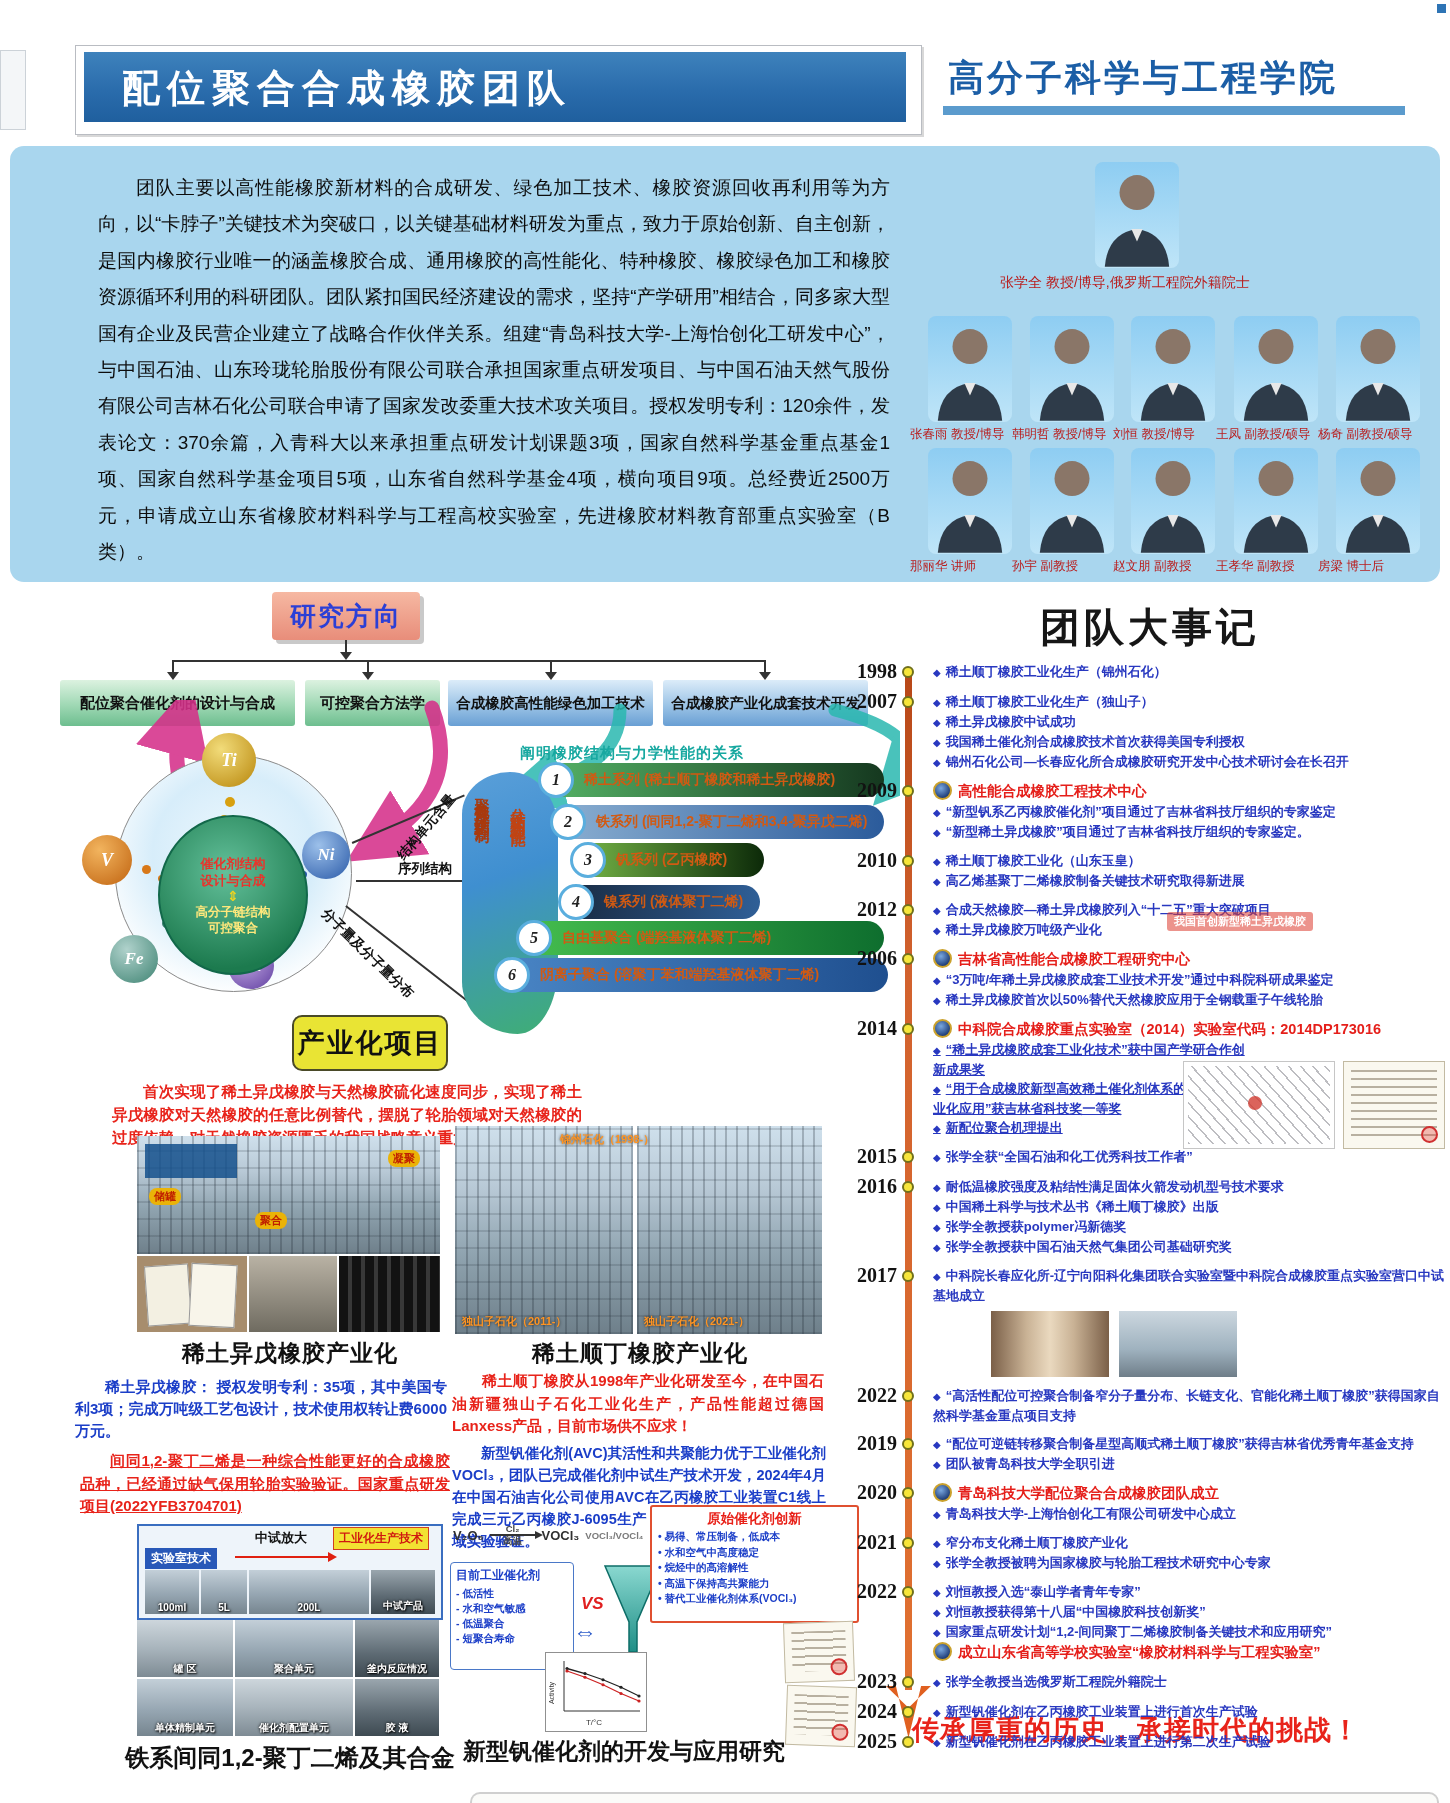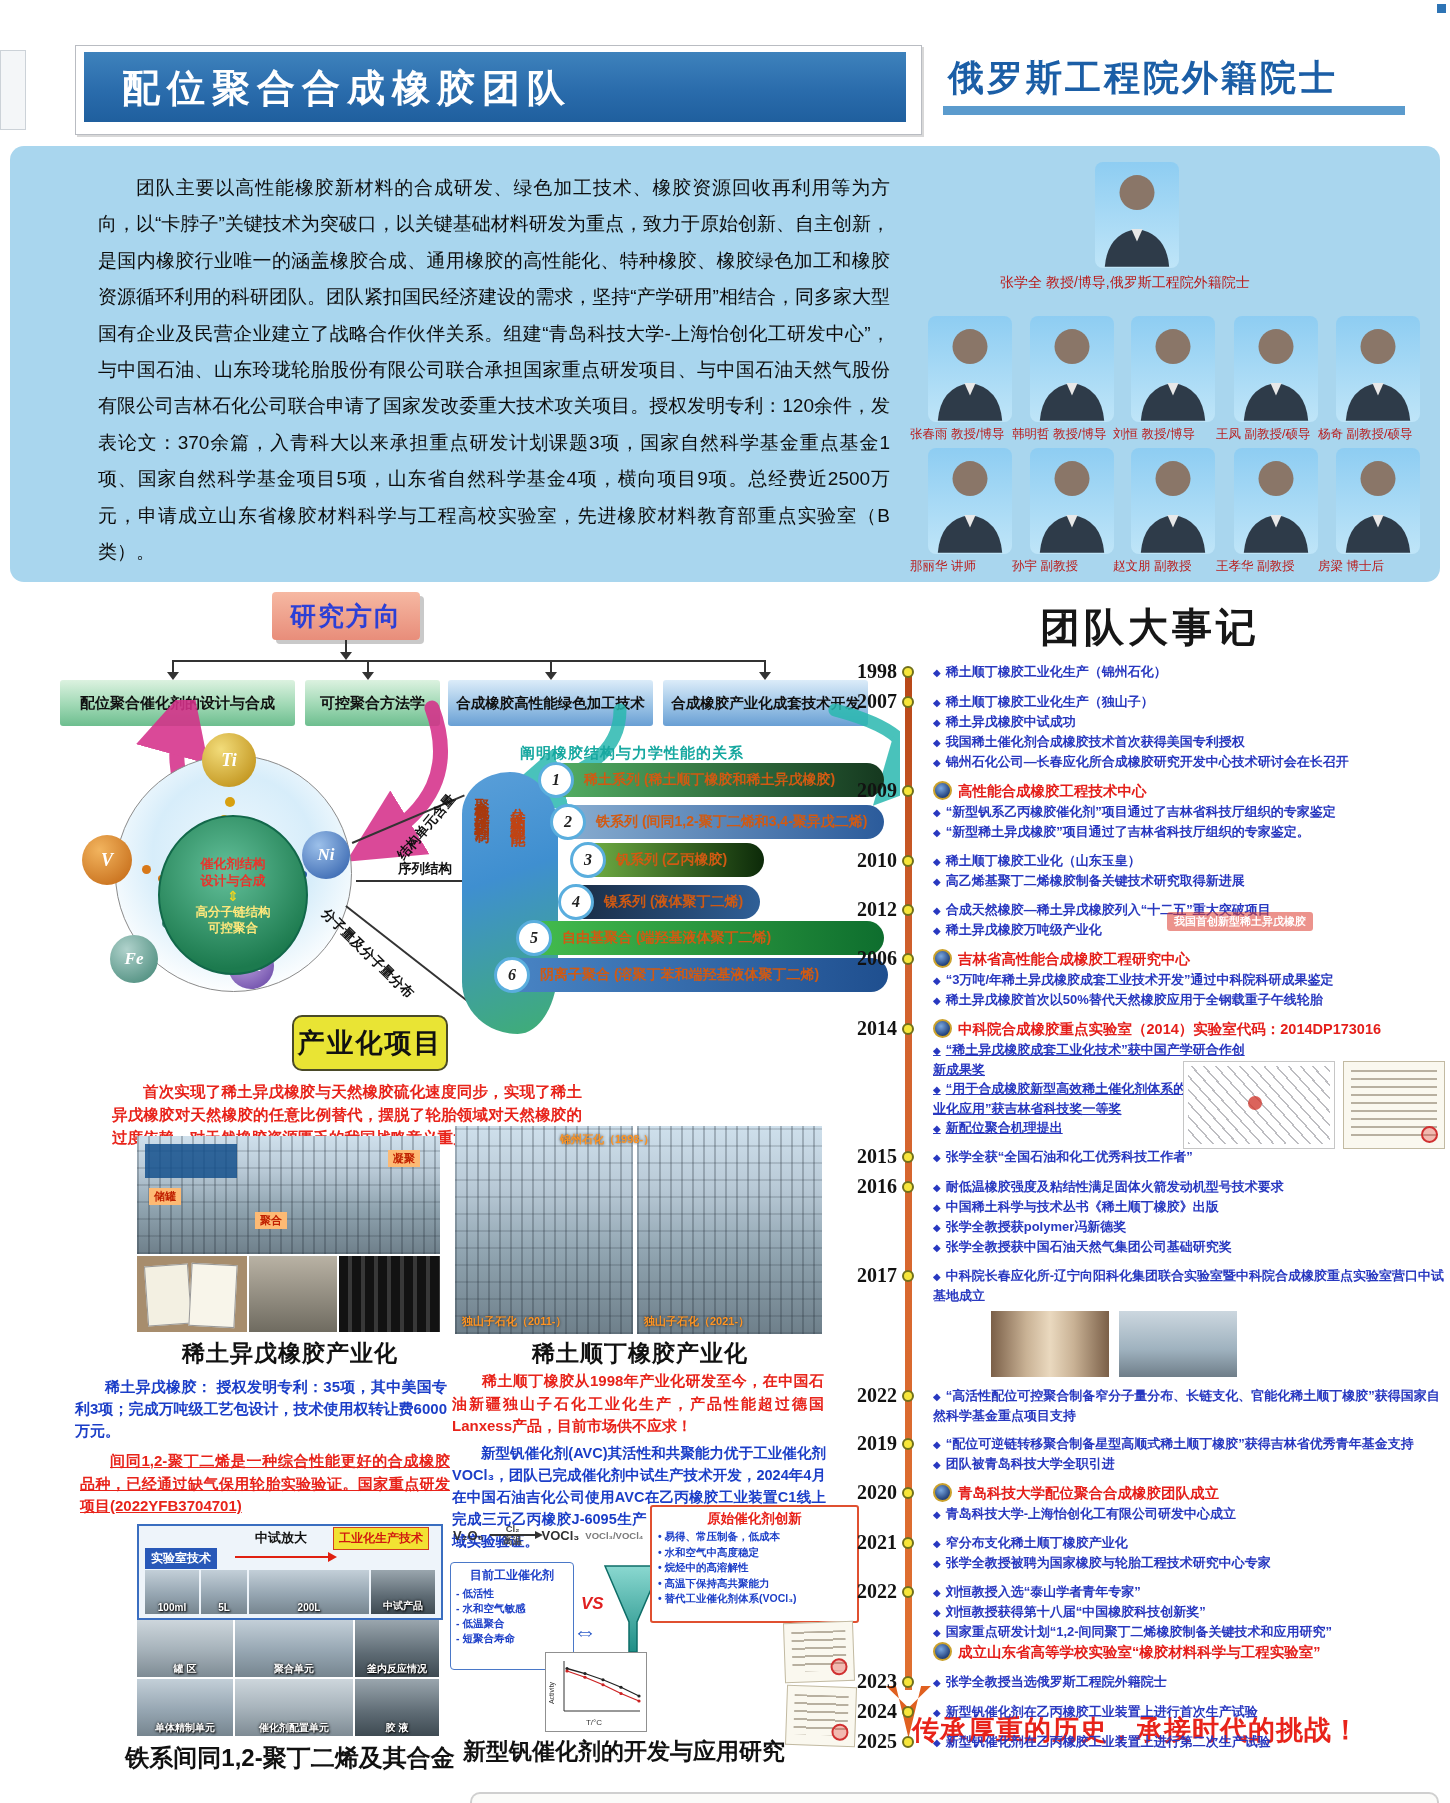--- a/index.html
+++ b/index.html
@@ -81,21 +81,21 @@
 
   
   .ind-title{left:292px;top:1015px;width:152px;height:52px;background:#e9e434;border:2px solid #4a4a28;border-radius:10px;
              text-align:center;line-height:52px;font-size:27px;font-weight:bold;color:#111;letter-spacing:2px;}
   .headline{left:112px;top:1080px;width:470px;font-size:15.5px;line-height:23px;font-weight:bold;color:#e8231a;
             text-align:justify;text-indent:2em;}
   .photo-industrial{position:absolute;background:linear-gradient(180deg,#cfe0ec 0%,#b8c9d6 30%,#8fa3af 62%,#6e7f8a 100%);overflow:hidden;}
   .photo-industrial::before{content:'';position:absolute;inset:0;
      background:repeating-linear-gradient(90deg,rgba(30,40,50,.26) 0 2px,transparent 2px 11px),
                 repeating-linear-gradient(0deg,rgba(30,40,50,.16) 0 2px,transparent 2px 17px);}
-  .ytag{position:absolute;background:#fdba74;color:#c02000;font-size:11px;font-weight:bold;padding:1px 5px;z-index:3;white-space:nowrap;}
+  .ytag{position:absolute;background:#eab308;color:#c02000;font-size:11px;font-weight:bold;padding:1px 5px;z-index:3;white-space:nowrap;border-radius:8px;}
   .otag{position:absolute;color:#ff9422;font-size:11px;font-weight:bold;z-index:3;white-space:nowrap;text-shadow:0 0 3px rgba(0,0,0,.7);}
   .sub-certs{position:absolute;background:#a78d6d;overflow:hidden;}
   .sub-certs::before{content:'';position:absolute;left:8%;top:12%;width:38%;height:76%;background:#f3f0e2;border:1px solid #999;transform:rotate(-4deg);}
   .sub-certs::after{content:'';position:absolute;left:48%;top:10%;width:40%;height:80%;background:#f8f5ea;border:1px solid #999;transform:rotate(3deg);}
   .sub-field{position:absolute;background:linear-gradient(180deg,#b9b2a4,#8d887c 60%,#6f6b60);}
   .sub-tires{position:absolute;background:repeating-linear-gradient(90deg,#121212 0 9px,#383838 9px 13px);}
   .blue-sign{position:absolute;background:rgba(20,80,140,.85);z-index:3;}
   .photo-caption{position:absolute;font-size:23px;font-weight:bold;color:#111;text-align:center;letter-spacing:1px;}
   .blue-par{position:absolute;font-size:15px;line-height:22px;font-weight:bold;color:#1b3ec8;text-align:justify;text-indent:2em;}
   .red-par{position:absolute;font-size:15px;line-height:22.5px;font-weight:bold;color:#e8231a;text-align:justify;text-indent:2em;}
@@ -114,21 +114,21 @@
   .lab-photo.steel{background:linear-gradient(180deg,#cdd6dc,#a8b4bc 50%,#7e8b94);}
 
   
   .van-wrap{left:445px;top:1500px;width:415px;height:250px;}
   .formula{position:absolute;left:8px;top:24px;font-size:13px;font-weight:bold;color:#303030;display:flex;align-items:center;gap:6px;}
   .formula .cond{display:inline-flex;flex-direction:column;align-items:center;font-size:9.5px;line-height:10px;color:#444;}
   .formula .fl{width:46px;height:2px;background:#333;position:relative;}
   .formula .fl::after{content:'';position:absolute;right:-7px;top:-3px;border-left:8px solid #333;border-top:4px solid transparent;border-bottom:4px solid transparent;}
   .formula .note{font-size:9.5px;color:#7a7a7a;font-weight:bold;}
   .cur-box{position:absolute;left:5px;top:62px;width:122px;height:106px;border:1.5px solid #4a78c8;background:#fff;border-radius:4px;}
-  .cur-box .t{font-size:12px;font-weight:bold;color:#1b3ec8;margin:4px 5px 2px;text-align:center;}
+  .cur-box .t{font-size:12px;font-weight:bold;color:#1b3ec8;margin:4px 5px 2px;}
   .cur-box .i{font-size:10.5px;line-height:15px;font-weight:bold;color:#1b3ec8;margin:0 5px;}
   .vs{position:absolute;left:136px;top:94px;font-size:17px;font-weight:bold;font-style:italic;color:#e02020;}
   .darrow{position:absolute;left:128px;top:118px;font-size:24px;color:#2858c8;font-weight:bold;}
   .funnel{position:absolute;left:156px;top:60px;}
   .inn-box{position:absolute;left:205px;top:5px;width:205px;height:114px;border:2px solid #e05030;background:#fff;border-radius:3px;}
   .inn-box .t{font-size:13.5px;font-weight:bold;color:#e82018;text-align:center;margin:3px 0 1px;}
   .inn-box .i{font-size:10.5px;line-height:15.5px;font-weight:bold;color:#1b3ec8;margin:0 6px;}
   .mini-chart{position:absolute;left:100px;top:152px;width:100px;height:78px;background:#fff;border:1px solid #909090;}
   .cert-stack{position:absolute;left:337px;top:122px;width:76px;height:126px;}
   .certdoc{position:absolute;background:#faf8ef;border:1px solid #c2baa2;}
@@ -172,21 +172,21 @@
 </style>
 </head>
 <body>
 
 <div id="poster">
 
   <div class="abs edge-frag"></div>
   <div class="abs banner-frame"></div>
   <div class="abs banner-blue"></div>
   <div class="abs banner-text">配位聚合合成橡胶团队</div>
-  <div class="abs college-title">俄罗斯工程院外籍院士</div>
+  <div class="abs college-title">高分子科学与工程学院</div>
   <div class="abs college-bar"></div>
   <div class="abs corner-dot"></div>
 
   <div class="abs intro-panel">
     <div class="abs intro-text">团队主要以高性能橡胶新材料的合成研发、绿色加工技术、橡胶资源回收再利用等为方向，以“卡脖子”关键技术为突破口，以关键基础材料研发为重点，致力于原始创新、自主创新，是国内橡胶行业唯一的涵盖橡胶合成、通用橡胶的高性能化、特种橡胶、橡胶绿色加工和橡胶资源循环利用的科研团队。团队紧扣国民经济建设的需求，坚持“产学研用”相结合，同多家大型国有企业及民营企业建立了战略合作伙伴关系。组建“青岛科技大学-上海怡创化工研发中心”，与中国石油、山东玲珑轮胎股份有限公司联合承担国家重点研发项目、与中国石油天然气股份有限公司吉林石化公司联合申请了国家发改委重大技术攻关项目。授权发明专利：120余件，发表论文：370余篇，入青科大以来承担重点研发计划课题3项，国家自然科学基金重点基金1项、国家自然科学基金项目5项，山东省自然科学基金4项，横向项目9项。总经费近2500万元，申请成立山东省橡胶材料科学与工程高校实验室，先进橡胶材料教育部重点实验室（B类）。</div>
     <div class="portrait" id="leader-photo" style="left:1085px;top:16px;width:84px;height:106px;">
         <svg viewBox="0 0 60 74">
           <circle cx="30" cy="21" r="12.5" fill="#8a7668"></circle>
           <path d="M7 74 Q9 50 30 47 Q51 50 53 74 Z" fill="#2e3b49"></path>
           <path d="M26 47 L30 56 L34 47 Z" fill="#e8e8e8"></path>

